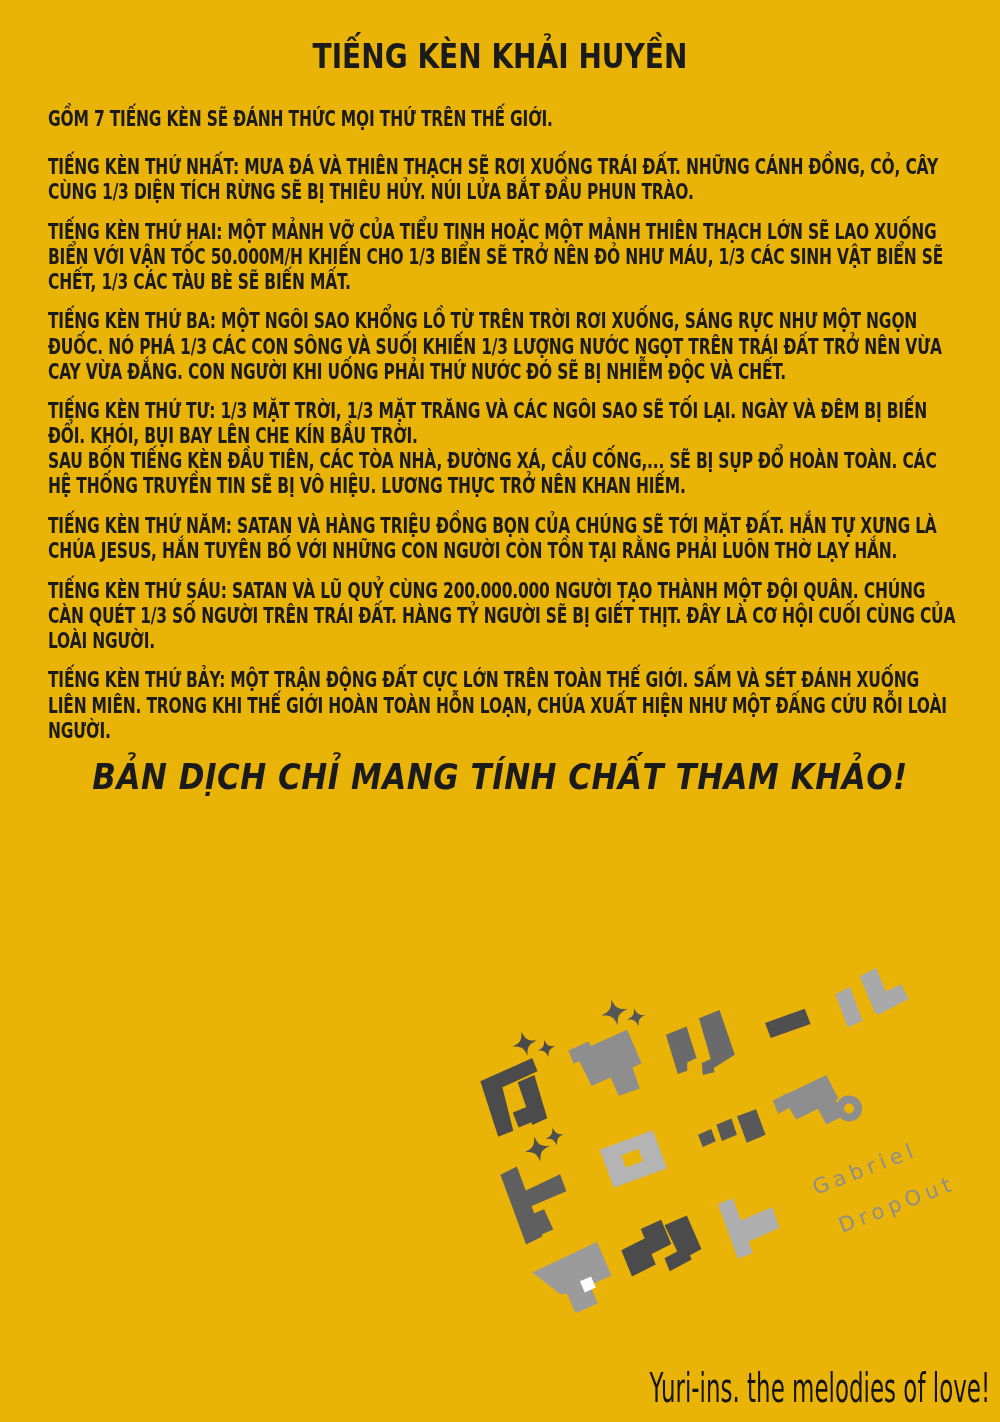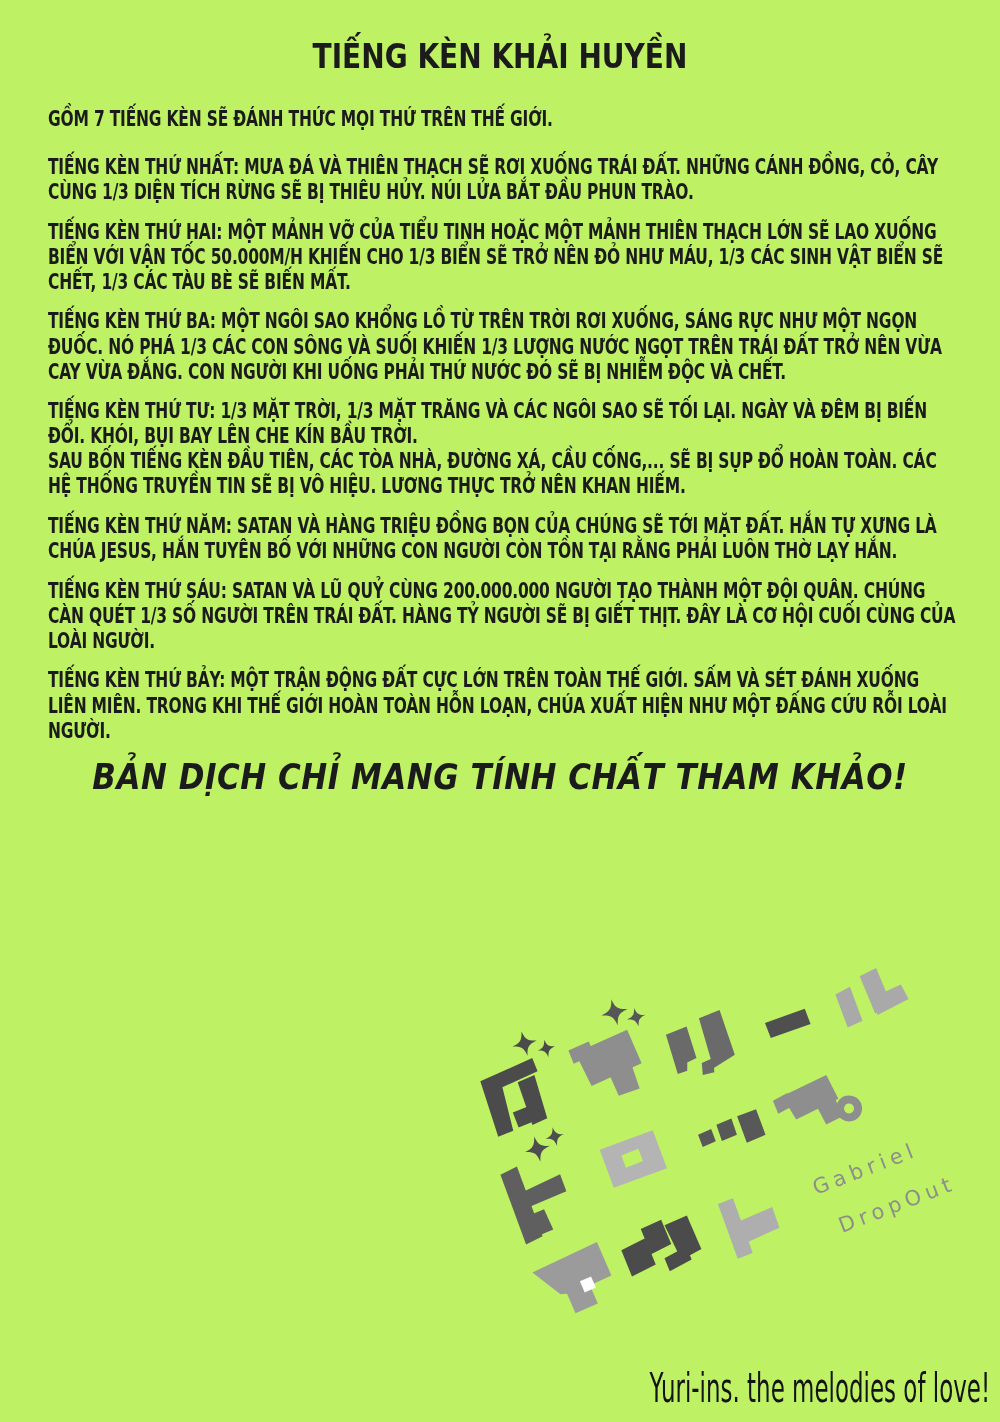--- a/index.html
+++ b/index.html
@@ -1,19 +1,19 @@
 <!DOCTYPE html>
 <html><head>
 <meta charset="utf-8">
 <style>
   html,body{margin:0;padding:0;background:#e9e9e9;}
   .page{
     position:relative;
     width:1000px;height:1422px;
-    background:#bef264;
+    background:#eab308;
     overflow:hidden;
     font-family:"DejaVu Sans", sans-serif;
     color:#1b1b1b;
   }
   .title{
     position:absolute;top:36px;left:0;right:0;
     margin:0;text-align:center;
     font-size:28px;font-weight:bold;letter-spacing:0px;
     transform:scaleY(1.22);transform-origin:50% 0;
   }

